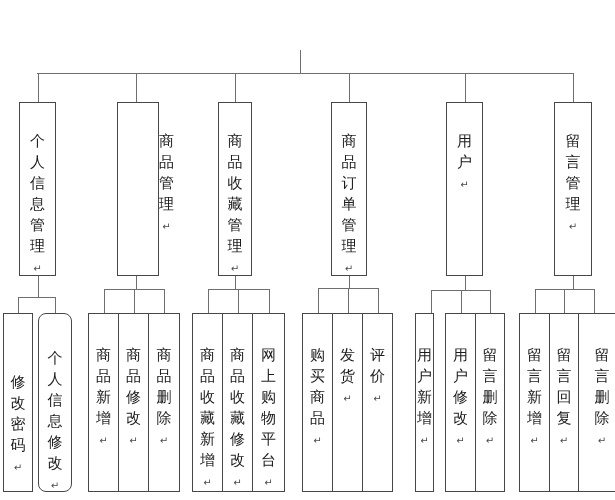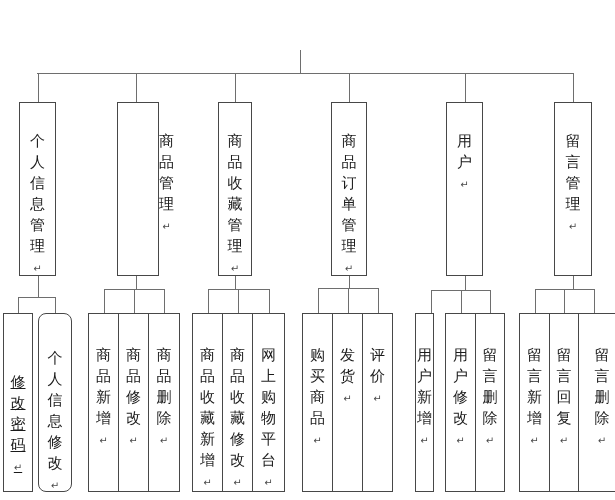--- a/index.html
+++ b/index.html
@@ -66,21 +66,21 @@
       <div class="line" style="left: 300px; top: 50px; width: 1px; height: 23px;"></div>
       <div class="line" style="left: 37px; top: 73px; width: 537px; height: 1px;"></div>
       <div class="line" style="left: 38px; top: 73px; width: 1px; height: 29px;"></div>
       <div class="box" style="left: 19px; top: 102px; width: 37px; height: 174px;">
         <span class="vlabel"><span>个人信息管理</span><span class="mark">↵</span></span>
       </div>
       <div class="line" style="left: 38px; top: 276px; width: 1px; height: 21px;"></div>
       <div class="line" style="left: 18px; top: 297px; width: 38px; height: 1px;"></div>
       <div class="line" style="left: 18px; top: 297px; width: 1px; height: 16px;"></div>
       <div class="box leaf" style="left: 3px; top: 313px; width: 30px; height: 179px;">
-        <span class="vlabel" style="margin-top: 58px; text-decoration: underline;"><span>修改密码</span><span class="mark">↵</span></span>
+        <span class="vlabel" style="margin-top: 58px;"><span>修改密码</span><span class="mark">↵</span></span>
       </div>
       <div class="line" style="left: 55px; top: 297px; width: 1px; height: 16px;"></div>
       <div class="box leaf" style="left: 38px; top: 313px; width: 34px; height: 179px; border-radius: 8px;">
         <span class="vlabel" style="margin-top: 34px;"><span>个人信息修改</span><span class="mark">↵</span></span>
       </div>
       <div class="line" style="left: 136px; top: 73px; width: 1px; height: 29px;"></div>
       <div class="box" style="left: 117px; top: 102px; width: 37px; height: 174px; padding-left: 40px;">
         <span class="vlabel"><span>商品管理</span><span class="mark">↵</span></span>
       </div>
       <div class="line" style="left: 136px; top: 276px; width: 1px; height: 13px;"></div>

